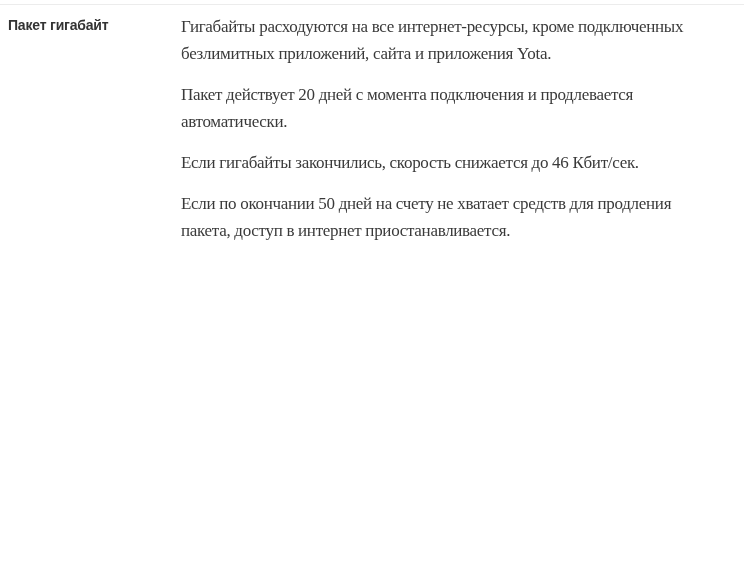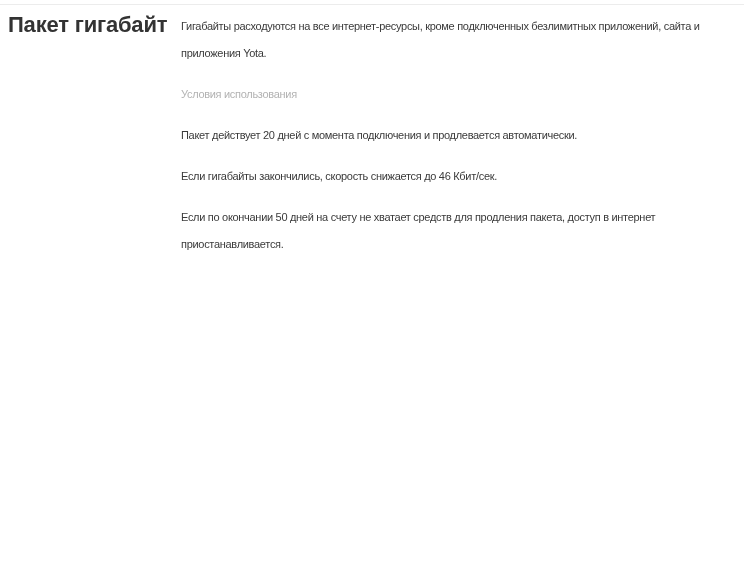--- a/index.html
+++ b/index.html
@@ -24,33 +24,34 @@
     padding-top: 8px;
   }
   .label-col {
     width: 181px;
     flex-shrink: 0;
     padding-left: 8px;
     padding-right: 12px;
   }
   .row-title {
     margin: 0;
-    font-size: 22px;
+    font-size: 14px;
     font-weight: bold;
     color: #333333;
     line-height: 24px;
     letter-spacing: -0.2px;
   }
   .content-col {
     width: 552px;
     padding-right: 20px;
-    font-size: 11px;
+    font-size: 17px;
     line-height: 27px;
     letter-spacing: -0.3px;
     color: #3a3a3a;
+    font-family: Liberation Serif, serif;
   }
   .content-col p {
     margin: 0 0 14px 0;
   }
   .subheading {
     color: #b2b2b2;
   }
 </style>
 </head>
 <body>
@@ -59,21 +60,20 @@
   <div class="def-row">
 
     <div class="label-col">
       <h3 class="row-title">Пакет гигабайт</h3>
     </div>
 
     <div class="content-col">
       <p>Гигабайты расходуются на все интернет-ресурсы, кроме подключенных безлимитных приложений, сайта и приложения Yota.</p>
 
 
-      <p class="subheading">Условия использования</p>
 
       <p>Пакет действует 20 дней с момента подключения и продлевается автоматически.</p>
 
       <p>Если гигабайты закончились, скорость снижается до 46 Кбит/сек.</p>
 
       <p>Если по окончании 50 дней на счету не хватает средств для продления пакета, доступ в интернет приостанавливается.</p>
 
 
     </div>
 

